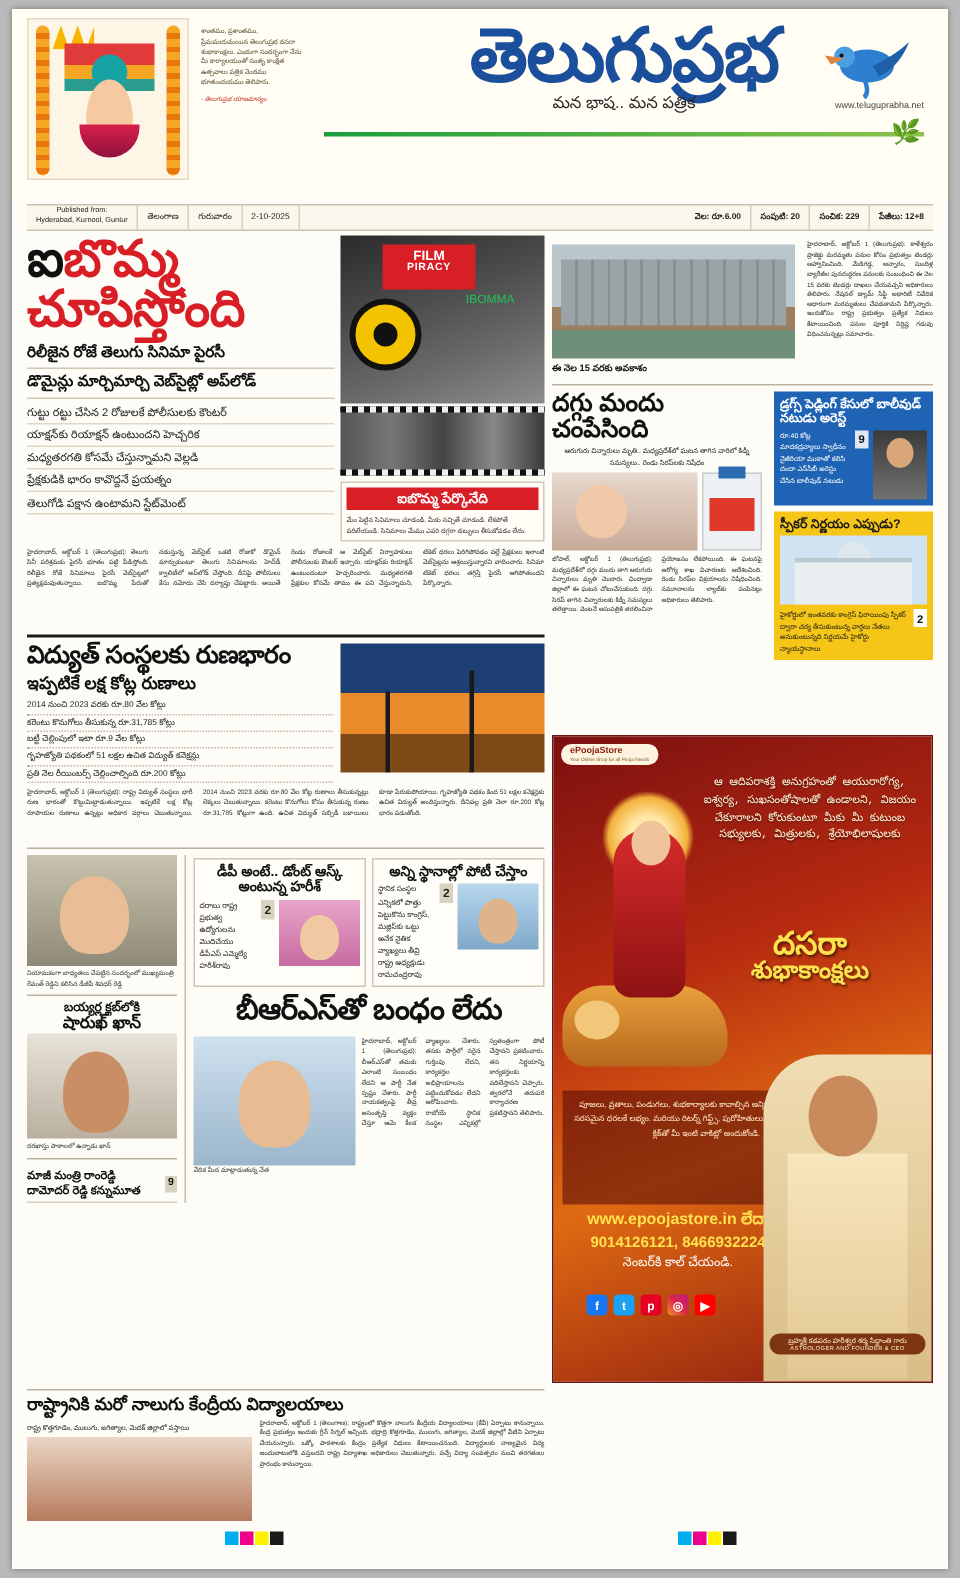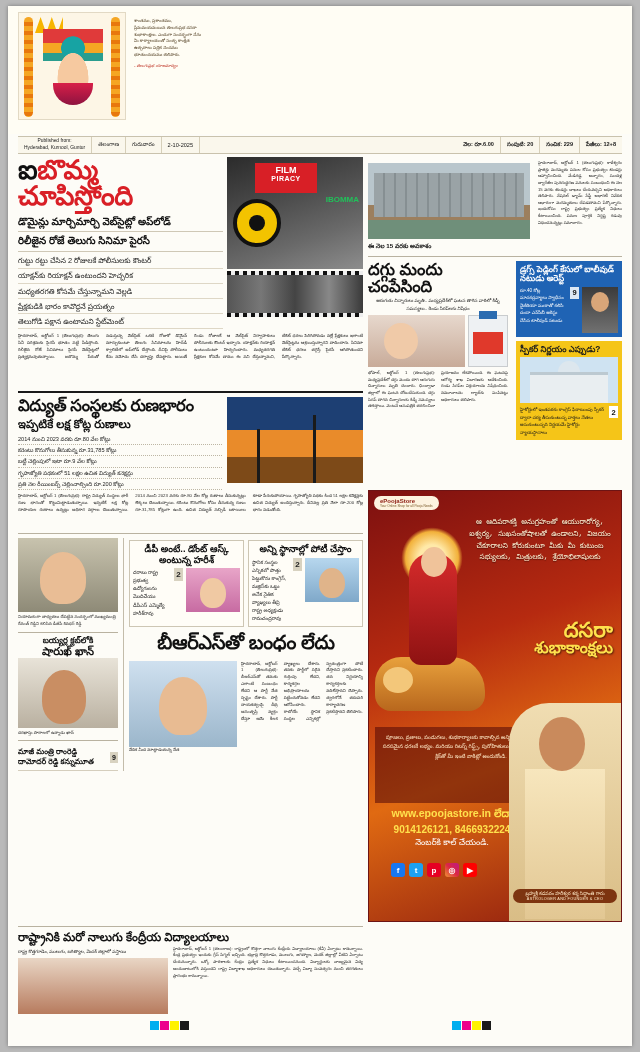--- a/index.html
+++ b/index.html
@@ -68,40 +68,40 @@
   .body { display: flex; padding: 3px 10px 0 10px; gap: 5px; }
   .col-left { width: 345px; }
   .col-right { width: 254px; }
   .hr { height: 1px; background: #b9b2a0; margin: 4px 0; }
   .hr2 { height: 2px; background: #1a1a1a; margin: 4px 0; }
   .vr { width: 1px; background: #c3bcaa; }
 
   
   .lead { display: flex; gap: 4px; }
   .lead-left { width: 205px; }
-  h1.lead-hd { font-size: 27px; line-height: .98; color: #d91f26; font-weight: bold; letter-spacing:-.5px; }
+  h1.lead-hd { font-size: 34px; line-height: .98; color: #d91f26; font-weight: bold; letter-spacing:-.5px; }
   h1.lead-hd .blk { color: #101010; }
   .lead-subs { margin-top: 5px; }
   .lead-subs .big { font-size: 10.2px; line-height: 1.42; color: #111; font-weight: bold;
                     border-bottom: 1px solid #cfc8b6; padding-bottom: 2px; margin-bottom: 2px; }
   .lead-subs .sm { font-size: 7.4px; line-height: 1.5; color: #1b1b1b;
                    border-bottom: 1px solid #ded7c6; padding: 1.5px 0; }
   .lead-art { width: 136px; position: relative; }
   .art-photo { height: 112px; background:
       linear-gradient(160deg,#2b2b2b,#4d4d4d 40%,#6a6a6a 70%,#8d8d8d),
       repeating-linear-gradient(45deg, rgba(255,255,255,.04) 0 6px, transparent 6px 12px);
       position: relative; overflow: hidden; }
   .piracy-badge { position:absolute; left: 28px; top: 6px; width: 62px; height: 30px;
       background:#d81f26; color:#fff; font-size: 9px; font-weight: bold; text-align:center;
       line-height: 1.05; padding-top: 3px; }
   .piracy-badge small { display:block; font-size: 7px; letter-spacing: .5px; }
   .film-reel { position:absolute; left: 6px; bottom: 22px; width: 48px; height: 48px;
       border-radius: 50%; background: #f3c300; border: 4px solid #111; }
   .film-reel:after{content:""; position:absolute; inset:12px; border-radius:50%; background:#111;}
-  .ibomma-mark { position:absolute; right: 4px; top: 38px; color:#21c05a; font-weight: bold; font-size: 8px;}
+  .ibomma-mark { position:absolute; right: 20px; top: 38px; color:#21c05a; font-weight: normal; font-size: 8px;}
   .art-strip { height: 46px; margin-top: 2px; background:
       linear-gradient(90deg,#555,#777,#444,#888,#3a3a3a);
       border-top: 4px solid #222; border-bottom: 4px solid #222; position:relative; }
   .art-strip:before, .art-strip:after { content:""; position:absolute; left:0; right:0; height:4px;
       background: repeating-linear-gradient(90deg,#111 0 4px,#eee 4px 8px); }
   .art-strip:before{ top:-4px;} .art-strip:after{ bottom:-4px;}
   .sidebox-red { margin-top: 4px; border: 1px solid #d0c9b7; background:#fffdf6; padding: 3px; }
   .sidebox-red .t { background:#d81f26; color:#fff; font-size: 9px; font-weight: bold;
       text-align:center; padding: 1.5px 0; }
   .sidebox-red .b { font-size: 4.4px; line-height: 1.6; color:#333; margin-top: 3px; }
@@ -200,21 +200,21 @@
       border-radius:11px 11px 0 0; background:#dde7ee;}
 
   
   .ad { margin-top: 4px; border:1px solid #6d1414; height: 432px; position:relative; overflow:hidden;
         background: linear-gradient(160deg,#7d1010,#b62a10 35%,#e06a12 62%,#8c1a0f); }
   .ad-logo { position:absolute; left: 5px; top: 5px; background:#fdf3df; border-radius:9px;
              padding: 2px 6px; font-size: 6px; color:#8c1a0f; font-weight:bold;}
   .ad-logo small { display:block; font-size:3.2px; color:#7a5a2a; font-weight:normal;}
   .ad-text { position:absolute; right: 6px; top: 26px; width: 150px; text-align:center;
              color:#fff6d8; font-size: 7.3px; line-height: 1.62; text-shadow: 0 1px 1px rgba(0,0,0,.5); font-family: Liberation Mono, monospace;}
-  .ad-dasara { position:absolute; right: 8px; top: 128px; width: 146px; text-align:right;
+  .ad-dasara { position:absolute; right: 8px; top: 128px; width: 146px; text-align:center;
                color:#ffe14d; font-size: 21px; line-height: 1.0; font-weight:bold;
                text-shadow: 1px 1px 2px rgba(0,0,0,.6);}
   .ad-dasara .l2 { font-size: 16px; display:block; }
   .ad-durga { position:absolute; left: 4px; top: 34px; width: 124px; height: 190px; }
   .ad-durga .halo { position:absolute; left: 28px; top: 2px; width: 62px; height: 62px; border-radius:50%;
       background: radial-gradient(circle,#ffe9a8 0 30%,#f2b13a 60%,transparent 70%); }
   .ad-durga .body { position:absolute; left: 36px; top: 28px; width: 48px; height: 112px;
       background: linear-gradient(#d62b2b,#8e1212); border-radius: 22px 22px 12px 12px;}
   .ad-durga .head { position:absolute; left: 48px; top: 22px; width: 26px; height: 30px; border-radius: 50%;
       background:#f0c39a;}
@@ -271,20 +271,35 @@
       <span class="garland l"></span>
       <span class="garland r"></span>
       <span class="crown"></span>
       <span class="face"></span>
     </div>
     <div class="mh-note">
       <span class="bar"></span>
       <div>శాంతము, ప్రశాంతము, ప్రేమమయమయిన తెలుగుప్రభ దసరా శుభాకాంక్షలు. ఎందుగా సందర్భంగా నేను మీ కార్యాలయంతో సంతృ కాంక్షిత ఉత్సవాలు పత్రిక నెందము భూతుందయము తెలిపారు.</div>
       <div class="sig">- తెలుగుప్రభ యాజమాన్యం</div>
     </div>
+    <div class="mh-logo">
+      <div class="mh-title">తెలుగుప్రభ</div>
+      <div class="mh-tag">మన భాష.. మన పత్రిక</div>
+      <div class="mh-url">www.teluguprabha.net</div>
+      <svg class="mh-bird" viewBox="0 0 62 42">
+        <ellipse cx="32" cy="20" rx="18" ry="11" fill="#2f7fd1"></ellipse>
+        <circle cx="17" cy="14" r="7" fill="#4a9fe0"></circle>
+        <path d="M4 13 L17 15 L8 19 Z" fill="#e4833a"></path>
+        <path d="M36 20 Q52 12 60 4 Q54 20 40 27 Z" fill="#1f5fa8"></path>
+        <path d="M30 28 Q34 38 30 41" stroke="#2f7fd1" stroke-width="3" fill="none"></path>
+        <circle cx="15" cy="13" r="1.4" fill="#111"></circle>
+      </svg>
+      <div class="mh-rule"></div>
+      <div class="mh-leaf">🌿</div>
+    </div>
   </div>
 
   <div class="infobar">
     <div class="ib-cell ib-pub">
       <span>Published from:</span>
       <span>Hyderabad, Kurnool, Guntur</span>
     </div>
     <div class="ib-cell">తెలంగాణ</div>
     <div class="ib-cell">గురువారం</div>
     <div class="ib-cell">2-10-2025</div>
@@ -299,40 +314,44 @@
 
     <div class="col-left">
 
       <div class="lead">
         <div class="lead-left">
           <h1 class="lead-hd">
             <span class="blk">ఐ</span><span>బొమ్మ</span><br>
             <span>చూపిస్తోంది</span>
           </h1>
           <div class="lead-subs">
+            <div class="big">రిలీజైన రోజే తెలుగు సినిమా పైరసీ</div>
             <div class="big">డొమైన్లు మార్చిమార్చి వెబ్‌సైట్లో అప్‌లోడ్</div>
-            <div class="big">రిలీజైన రోజే తెలుగు సినిమా పైరసీ</div>
             <div class="sm">గుట్టు రట్టు చేసిన 2 రోజులకే పోలీసులకు కౌంటర్</div>
             <div class="sm">యాక్షన్‌కు రియాక్షన్ ఉంటుందని హెచ్చరిక</div>
             <div class="sm">మధ్యతరగతి కోసమే చేస్తున్నామని వెల్లడి</div>
             <div class="sm">ప్రేక్షకుడికి భారం కావొద్దనే ప్రయత్నం</div>
             <div class="sm">తెలుగోడి పక్షాన ఉంటామని స్టేట్‌మెంట్</div>
           </div>
         </div>
 
         <div class="lead-art">
           <div class="art-photo">
             <div class="piracy-badge">
               <span>FILM</span>
               <small>PIRACY</small>
             </div>
             <span class="film-reel"></span>
             <span class="ibomma-mark">IBOMMA</span>
           </div>
           <div class="art-strip"></div>
+          <div class="sidebox-red">
+            <div class="t">ఐబొమ్మ పేర్కొనేది</div>
+            <div class="b">మేం పెట్టిన సినిమాలు చూడండి. మీకు నచ్చితే చూడండి. లేకపోతే వదిలేయండి. సినిమాలు మేము ఎవరి దగ్గరా డబ్బులు తీసుకోవడం లేదు.</div>
+          </div>
         </div>
       </div>
 
       <div class="lead-body">హైదరాబాద్, అక్టోబర్ 1 (తెలుగుప్రభ): తెలుగు సినీ పరిశ్రమకు పైరసీ భూతం పట్టి పీడిస్తోంది. రిలీజైన రోజే సినిమాలు పైరసీ వెబ్‌సైట్లలో ప్రత్యక్షమవుతున్నాయి. ఐబొమ్మ పేరుతో నడుస్తున్న వెబ్‌సైట్ ఒకటి రోజుకో డొమైన్ మార్చుకుంటూ తెలుగు సినిమాలను హెచ్‌డీ క్వాలిటీలో అప్‌లోడ్ చేస్తోంది. దీనిపై పోలీసులు కేసు నమోదు చేసి దర్యాప్తు చేపట్టారు. అయితే రెండు రోజులకే ఆ వెబ్‌సైట్ నిర్వాహకులు పోలీసులకు కౌంటర్ ఇచ్చారు. యాక్షన్‌కు రియాక్షన్ ఉంటుందంటూ హెచ్చరించారు. మధ్యతరగతి ప్రేక్షకుల కోసమే తాము ఈ పని చేస్తున్నామని, టికెట్ ధరలు పెరిగిపోవడం వల్లే ప్రేక్షకులు ఇలాంటి వెబ్‌సైట్లను ఆశ్రయిస్తున్నారని వాదించారు. సినిమా టికెట్ ధరలు తగ్గిస్తే పైరసీ ఆగిపోతుందని పేర్కొన్నారు.</div>
 
       <div class="hr2"></div>
 
       <div class="elec">
         <div class="elec-l">
           <h2 class="elec-hd">విద్యుత్ సంస్థలకు రుణభారం</h2>

